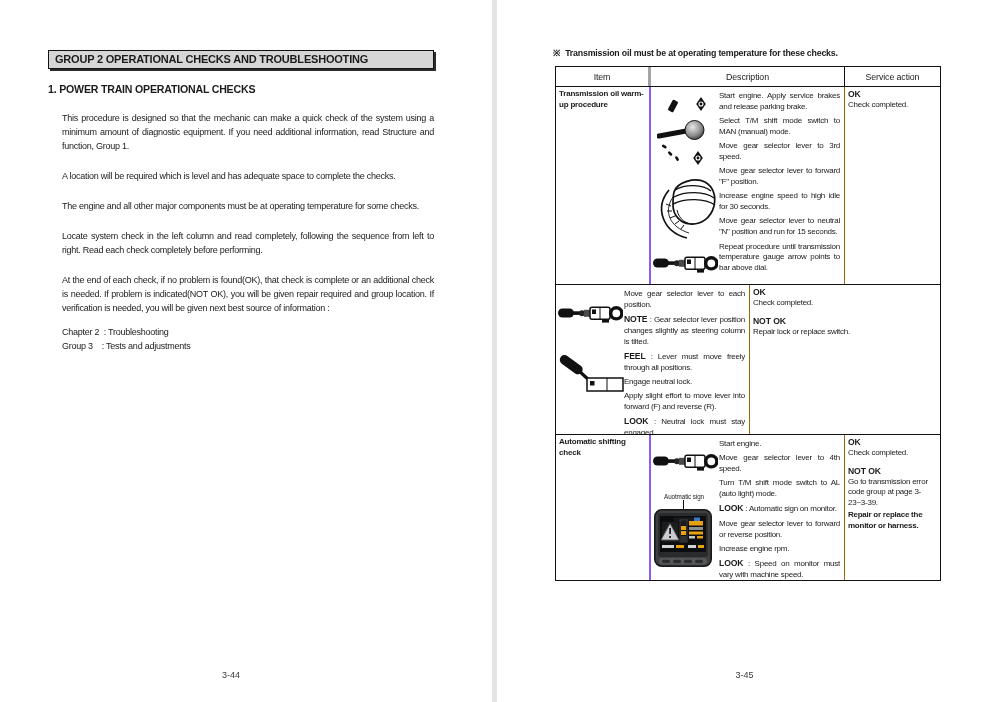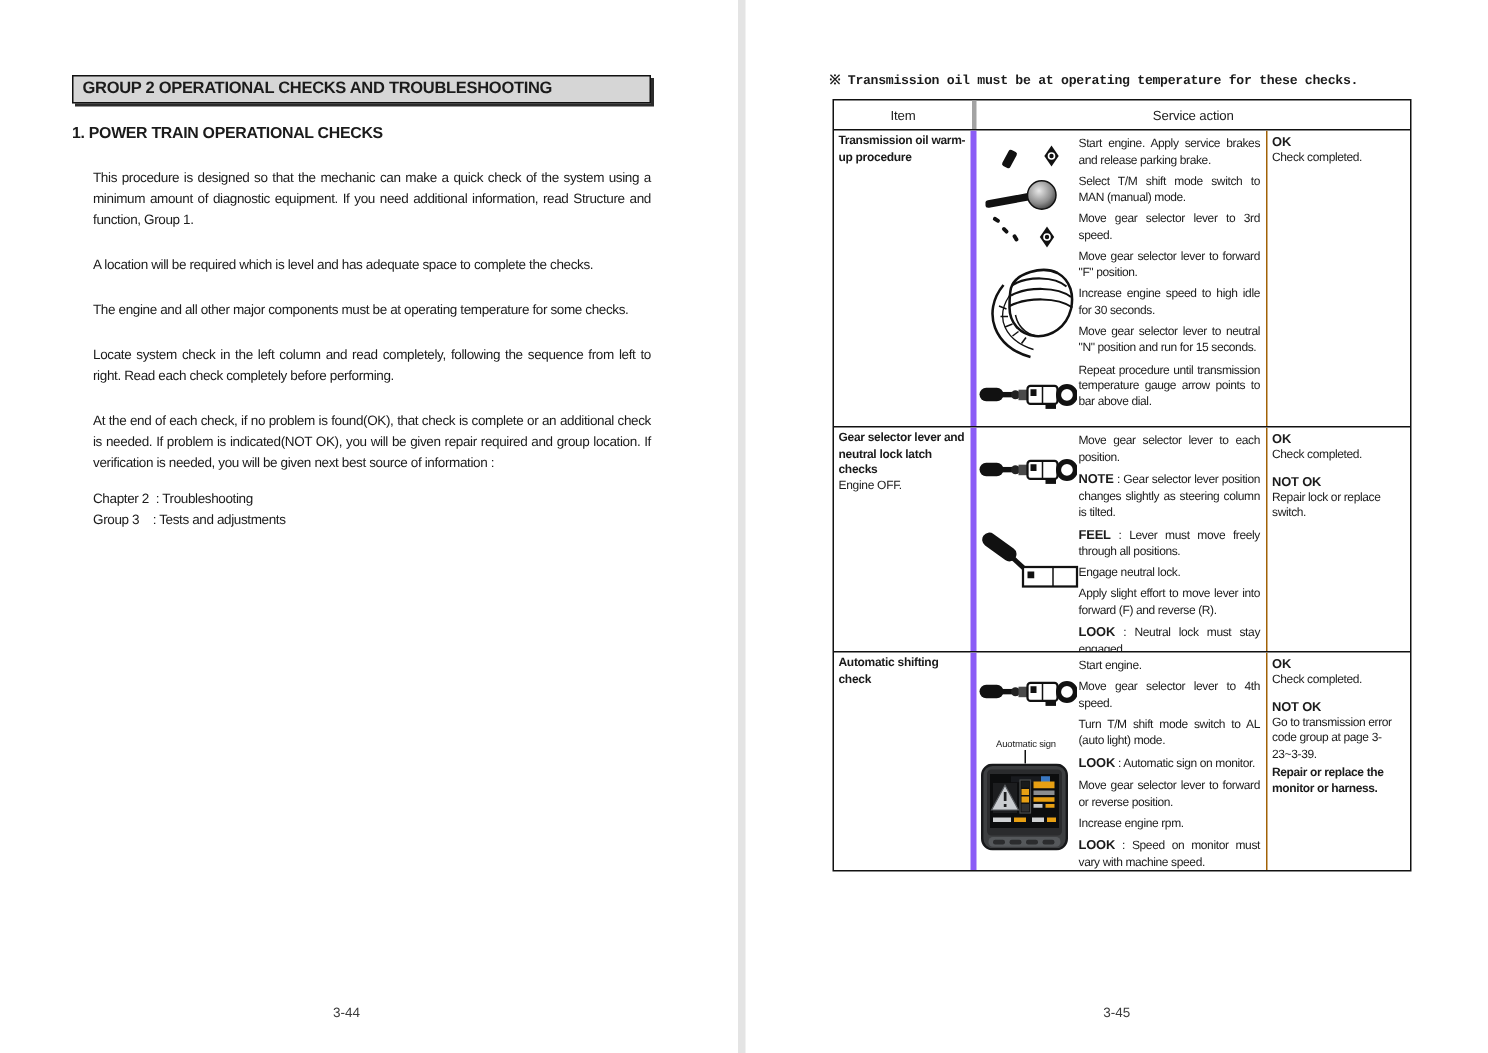--- a/index.html
+++ b/index.html
@@ -15,35 +15,35 @@
         height:15px;line-height:15px;padding:1px 0 1px 6px;
         font-weight:bold;font-size:11px;letter-spacing:-0.2px;white-space:nowrap;}
   #section-title{margin-top:14px;font-weight:bold;font-size:10.6px;letter-spacing:-0.2px;}
   #paras{margin:8px 0 0 14px;width:372px;}
   .para{margin:16px 0 6px 0;font-size:9px;line-height:14px;letter-spacing:-0.25px;text-align:justify;}
   #refs{margin:10px 0 0 14px;}
   .ref{margin:0;font-size:9px;line-height:14px;letter-spacing:-0.25px;white-space:pre;}
   .page-num{position:absolute;bottom:22px;left:0;right:0;text-align:center;font-size:9px;color:#3a3a3a;}
   #left-page .page-num{left:-30px;}
   
-  #note-line{position:absolute;left:56px;top:47px;font-weight:bold;font-size:8.8px;letter-spacing:-0.2px;font-family:Liberation Mono, monospace;}
+  #note-line{position:absolute;left:56px;top:47px;font-weight:bold;font-size:8.8px;letter-spacing:-0.2px;}
   #note-line .sym{margin-right:5px;}
   #op-table{position:absolute;left:58px;top:66px;width:386px;border:1.5px solid #111;box-sizing:border-box;}
   .thead{display:flex;height:19px;border-bottom:1.5px solid #111;}
   .th{display:flex;align-items:center;justify-content:center;font-size:8.8px;letter-spacing:-0.1px;box-sizing:border-box;}
   .c-item{width:95px;border-right:3px solid #a3a3a3;}
   .c-desc{width:194px;border-right:1px solid #111;}
   .c-svc{flex:1;text-align:center;}
   .trow{display:flex;border-bottom:1px solid #111;overflow:hidden;}
   .trow:last-child{border-bottom:none;}
   .row0{height:197px;}
   .row1{height:149px;}
   .row2{height:145px;}
   .cell{box-sizing:border-box;overflow:hidden;}
-  .item-cell{width:95px;border-right:4px solid #8b5cf6;padding:2px 3px;}
+  .item-cell{width:95px;border-right:2px solid #8b5cf6;padding:2px 3px;}
   .item-title{font-weight:bold;font-size:8px;line-height:10.5px;letter-spacing:-0.2px;}
   .item-sub{font-size:8px;line-height:10.5px;letter-spacing:-0.2px;}
   .desc-cell{width:194px;border-right:1px solid #a16207;display:flex;}
   .iconcol{position:relative;width:66px;flex:none;}
   .ic{position:absolute;}
   .row0 .ic-gauge{top:6px;left:6px;}
   .row0 .ic-knob{top:83px;left:2px;}
   .row0 .ic-lever{top:165px;left:1px;}
   .row1 .ic-lever{top:17px;left:1px;}
   .row1 .ic-neutral-lock{top:68px;left:1px;}
@@ -88,20 +88,21 @@
 
   <div id="page-divider"></div>
 
   <div id="right-page">
     <div id="note-line">
       <span class="sym">※</span><span>Transmission oil must be at operating temperature for these checks.</span>
     </div>
     <div id="op-table">
       <div class="thead">
         <div class="th c-item">Item</div>
+        <div class="th c-desc">Description</div>
         <div class="th c-svc">Service action</div>
       </div>
       <div id="tbody">
           <div class="trow row0">
             <div class="cell item-cell">
               <div class="item-title">Transmission oil warm-up procedure</div>
             </div>
             <div class="cell desc-cell">
               <div class="iconcol">
                 <div class="ic ic-gauge">
@@ -170,24 +171,20 @@
                 <p class="step">Move gear selector lever to neutral "N" position and run for 15 seconds.</p>
                 <p class="step">Repeat procedure until transmission temperature gauge arrow points to bar above dial.</p>
               </div>
             </div>
             <div class="cell svc-cell">
               <div class="svc-label">OK</div>
               <div class="svc-line">Check completed.</div>
             </div>
           </div>
           <div class="trow row1">
-            <div class="cell item-cell">
-              <div class="item-title">Gear selector lever and neutral lock latch checks</div>
-              <div class="item-sub">Engine OFF.</div>
-            </div>
             <div class="cell desc-cell">
               <div class="iconcol">
                 <div class="ic ic-lever">
   <svg width="66" height="23" viewBox="0 0 66 23">
     <rect x="1" y="6.5" width="16" height="9" rx="4.5" fill="#111"></rect>
     <rect x="16" y="9.3" width="7" height="3.6" fill="#111"></rect>
     <circle cx="25" cy="11.2" r="3" fill="#222"></circle>
     <rect x="27" y="7.8" width="6" height="7" fill="#4a4a4a"></rect>
     <rect x="33" y="5.3" width="20" height="12" rx="2" fill="#fff" stroke="#111" stroke-width="1.5"></rect>
     <line x1="43" y1="5.5" x2="43" y2="17" stroke="#111" stroke-width="1"></line>

